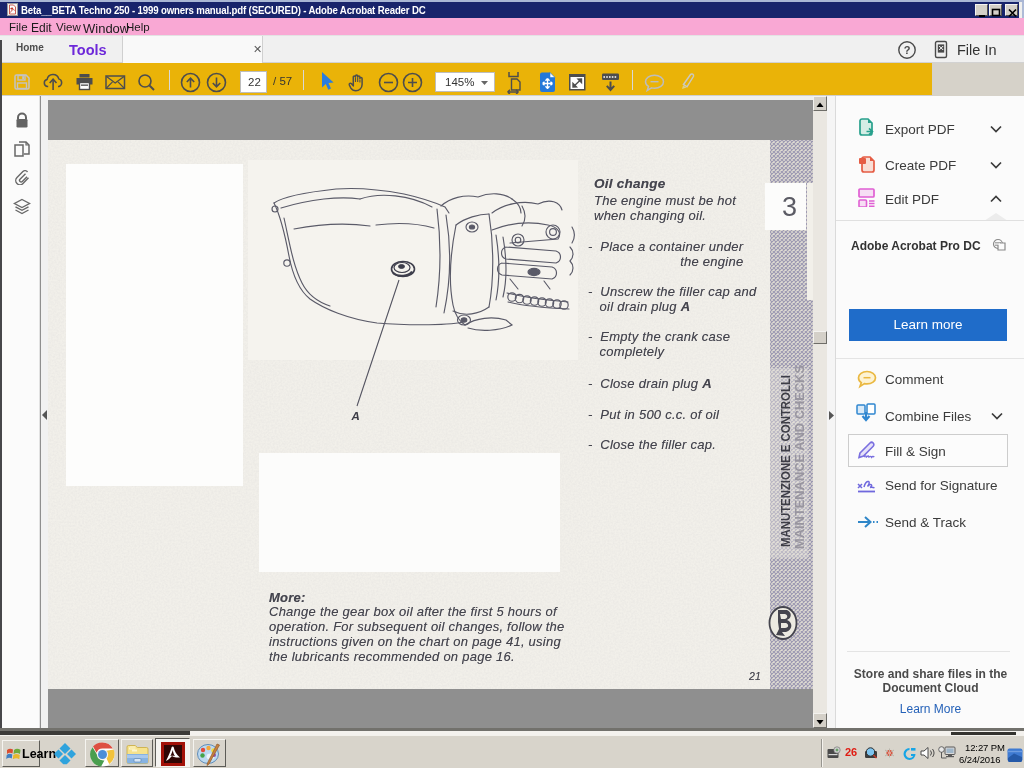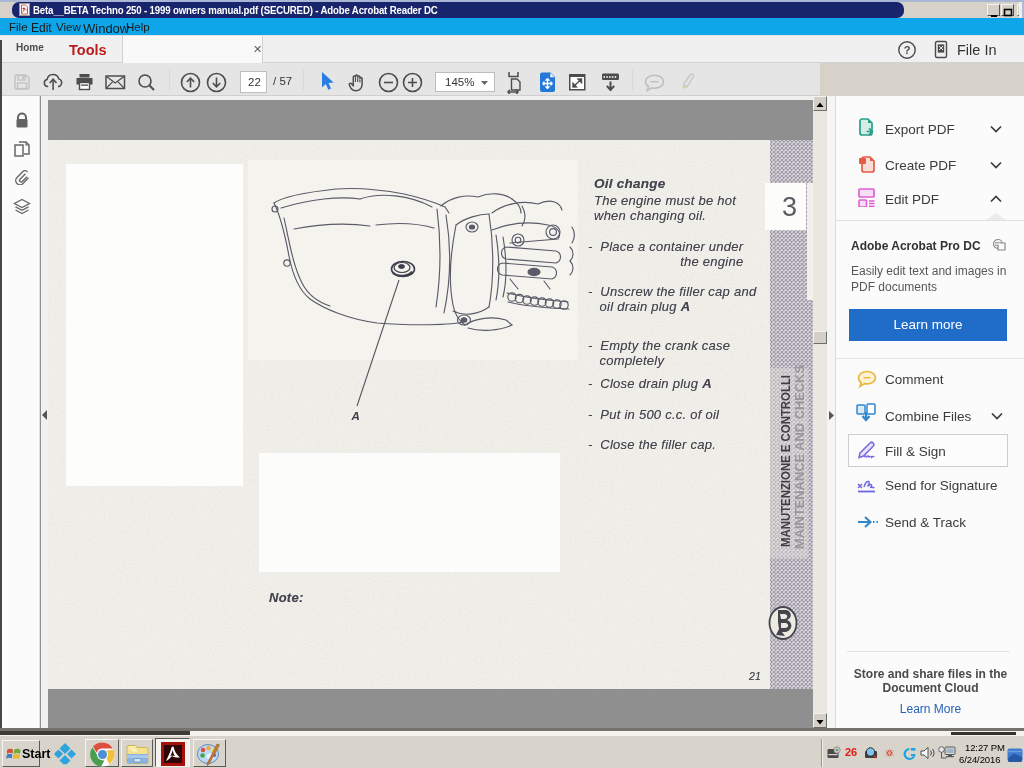--- a/index.html
+++ b/index.html
@@ -20,21 +20,21 @@
     border-right:1px solid #5c5b56; border-bottom:1px solid #5c5b56; }
   .tsep { position:absolute; top:7px; width:1px; height:20px; background:#d8d8d8; }
   .pdftext { position:absolute; font-style:italic; color:#45454e; font-size:13px; line-height:15px; letter-spacing:0.25px; text-shadow:0 0 0.5px rgba(70,70,85,0.55); }
   .prow { position:absolute; left:0; width:189px; font-size:13.5px; color:#3b3b3b; }
 </style>
 </head>
 <body>
 <div id="screen">
 
   <div class="abs" id="topstrip" style="left:0;top:0;width:1024px;height:2px;background:#a9b6d4;"></div>
-  <div class="abs" id="titlebar" style="left:12px;top:2px;width:892px;height:16px;background:#18246b;border-radius:7px;">
+  <div class="abs" id="titlebar" style="left:0;top:2px;width:1024px;height:16px;background:#18246b;">
     <div class="abs" style="left:7px;top:1px;width:11px;height:13px;background:#f5f5f5;border:1px solid #9a9a9a;">
       <svg width="9" height="11" style="position:absolute;left:0px;top:0px;">
         <path d="M1.5 1 h4 l2 2 v7 h-6 z" fill="#fff" stroke="#c0392b" stroke-width="0.8"></path>
         <path d="M2.2 4.5 c2,-1.8 4,-0.5 2.6,0.8 c-1,0.9 -2,0.2 -2.6,-0.8 z" fill="#c0392b"></path>
         <path d="M2.5 8.5 c1.5,-3.5 3.5,-3.5 4.2,-2" stroke="#c0392b" stroke-width="0.8" fill="none"></path>
       </svg>
     </div>
     <div class="abs" style="left:21px;top:2px;font-size:11.5px;font-weight:bold;color:#ffffff;letter-spacing:-0.2px;transform:scaleX(0.84);transform-origin:0 0;white-space:nowrap;">Beta__BETA Techno 250 - 1999 owners manual.pdf (SECURED) - Adobe Acrobat Reader DC</div>
 
     <div class="abs winbtn" style="left:975px;top:2px;"><svg width="13" height="12">
@@ -43,48 +43,48 @@
     <div class="abs winbtn" style="left:989px;top:2px;"><svg width="13" height="12">
           <rect x="2.5" y="2.5" width="7" height="6" fill="none" stroke="#000" stroke-width="1.6"></rect>
         </svg></div>
     <div class="abs winbtn" style="left:1005px;top:2px;"><svg width="13" height="12">
           <path d="M3 2.5 L10 9.5 M10 2.5 L3 9.5" stroke="#000" stroke-width="1.7"></path>
         </svg></div>
   </div>
   <div class="abs" style="left:1019px;top:2px;width:3px;height:16px;background:#f0efed;"></div>
   <div class="abs" style="left:1022px;top:2px;width:2px;height:16px;background:#aebbd7;"></div>
 
-  <div class="abs" id="menubar" style="left:0;top:18px;width:1024px;height:18px;background:#0ea5e9;border-bottom:1px solid #e3e3e3;">
+  <div class="abs" id="menubar" style="left:0;top:18px;width:1024px;height:18px;background:#f9a8d4;border-bottom:1px solid #e3e3e3;">
     <span class="abs" style="left:9px;top:3px;font-size:11.5px;color:#1b1b1b;">File</span>
     <span class="abs" style="left:31px;top:3px;font-size:12px;color:#1b1b1b;">Edit</span>
     <span class="abs" style="left:56px;top:3px;font-size:11.5px;color:#1b1b1b;">View</span>
     <span class="abs" style="left:83px;top:3px;font-size:13px;color:#1b1b1b;">Window</span>
     <span class="abs" style="left:126px;top:3px;font-size:11.5px;color:#1b1b1b;">Help</span>
   </div>
 
   <div class="abs" id="tabbar" style="left:0;top:36px;width:1024px;height:27px;background:#f0f0f0;border-bottom:1px solid #d2d2d2;">
     <span class="abs" style="left:16px;top:6px;font-size:10px;font-weight:700;color:#4c4c4c;">Home</span>
-    <span class="abs" style="left:69px;top:6px;font-size:14.5px;font-weight:600;color:#b91c1c;text-align:center;">Tools</span>
+    <span class="abs" style="left:69px;top:6px;font-size:14.5px;font-weight:600;color:#6d28d9;text-align:center;">Tools</span>
     <div class="abs" style="left:122px;top:0px;width:141px;height:27px;background:#f9f9f9;border-left:1px solid #d0d0d0;border-right:1px solid #d0d0d0;">
       <span class="abs" style="left:20px;top:7px;font-size:11.5px;color:#3a3a3a;white-space:nowrap;margin-top:36px;">Beta__BETA Techno...</span>
       <span class="abs" style="left:130px;top:6.5px;font-size:11px;color:#5a5a5a;">✕</span>
     </div>
     <svg class="abs" style="left:896px;top:3px;" width="22" height="22">
       <circle cx="11" cy="11" r="8.2" fill="none" stroke="#4a4a4a" stroke-width="1.4"></circle>
       <text x="11" y="15" font-size="11" font-weight="bold" fill="#4a4a4a" text-anchor="middle" font-family="Liberation Sans">?</text>
     </svg>
     <svg class="abs" style="left:932px;top:4px;" width="18" height="20">
       <rect x="3.5" y="1.5" width="11" height="16" rx="1.5" fill="none" stroke="#4a4a4a" stroke-width="1.4"></rect>
       <rect x="5.8" y="4.4" width="6.4" height="8.2" fill="#4a4a4a"></rect>
       <path d="M7.2 6 l4 4 m0 -4 l-4 4" stroke="#fff" stroke-width="1"></path>
     </svg>
     <span class="abs" style="left:957px;top:6px;font-size:14.5px;color:#323232;">File In</span>
   </div>
 
-  <div class="abs" id="toolbar" style="left:0;top:63px;width:820px;height:33px;background:#e5e5e5;border-bottom:1px solid #cfcfcf;">
+  <div class="abs" id="toolbar" style="left:0;top:63px;width:932px;height:33px;background:#eab308;border-bottom:1px solid #cfcfcf;">
 
     <svg class="abs" style="left:13px;top:10px;" width="18" height="18">
       <path d="M2 3.5 a1.5 1.5 0 0 1 1.5 -1.5 H13 L16 5 V14.5 a1.5 1.5 0 0 1 -1.5 1.5 H3.5 A1.5 1.5 0 0 1 2 14.5 z" fill="none" stroke="#c3c3c3" stroke-width="1.5"></path>
       <rect x="5" y="2.5" width="7" height="4.5" fill="none" stroke="#c3c3c3" stroke-width="1.4"></rect>
       <rect x="9.2" y="3.2" width="1.8" height="3" fill="#c3c3c3"></rect>
       <rect x="4.5" y="10" width="9" height="5.5" fill="none" stroke="#c3c3c3" stroke-width="1.4"></rect>
     </svg>
 
     <svg class="abs" style="left:43px;top:9px;" width="21" height="20">
       <path d="M5.2 14.5 H4.6 A3.6 3.6 0 0 1 4.1 7.4 A6 6 0 0 1 15.8 6.9 A4 4 0 0 1 16 14.5 H15" fill="none" stroke="#4d4d4d" stroke-width="1.5"></path>
@@ -310,26 +310,27 @@
         </g>
 
         <path d="M139 95 L 97 221" stroke="#555562" stroke-width="1.1" fill="none"></path>
         <text x="91" y="236" font-size="12.5" font-weight="bold" font-style="italic" fill="#3c3c46" font-family="Liberation Sans">A</text>
       </svg>
 
       <div class="pdftext" style="left:546px;top:36px;font-weight:bold;font-size:13.5px;">Oil change</div>
       <div class="pdftext" style="left:546px;top:53px;">The engine must be hot<br>when changing oil.</div>
       <div class="pdftext" style="left:540px;top:99px;text-align:right;">-&nbsp; Place a container under<br>&nbsp;&nbsp;&nbsp;the engine</div>
       <div class="pdftext" style="left:540px;top:144px;">-&nbsp; Unscrew the filler cap and<br>&nbsp;&nbsp;&nbsp;oil drain plug <b>A</b></div>
-      <div class="pdftext" style="left:540px;top:189px;margin-top:9px;">-&nbsp; Empty the crank case<br>&nbsp;&nbsp;&nbsp;completely</div>
+      <div class="pdftext" style="left:540px;top:189px;">-&nbsp; Empty the crank case<br>&nbsp;&nbsp;&nbsp;completely</div>
       <div class="pdftext" style="left:540px;top:236px;">-&nbsp; Close drain plug <b>A</b></div>
       <div class="pdftext" style="left:540px;top:267px;">-&nbsp; Put in 500 c.c. of oil</div>
       <div class="pdftext" style="left:540px;top:297px;">-&nbsp; Close the filler cap.</div>
 
-      <div class="pdftext" style="left:221px;top:450px;font-weight:bold;">Note:</div>
+      <div class="pdftext" style="left:221px;top:450px;font-weight:bold;">More:</div>
+      <div class="pdftext" style="left:221px;top:464px;white-space:nowrap;">Change the gear box oil after the first 5 hours of<br>operation. For subsequent oil changes, follow the<br>instructions given on the chart on page 41, using<br>the lubricants recommended on page 16.</div>
       <div class="pdftext" style="left:701px;top:529px;font-size:10.5px;">21</div>
 
       <svg class="abs" id="band" style="left:722px;top:0;" width="43" height="549">
         <defs>
           <pattern id="weave" width="4" height="4" patternUnits="userSpaceOnUse">
             <rect width="4" height="4" fill="#e0ddd4"></rect>
             <path d="M0 0 L4 4 M4 0 L0 4" stroke="#9d99b2" stroke-width="1.05"></path>
           </pattern>
         </defs>
         <rect x="0" y="0" width="43" height="549" fill="url(#weave)"></rect>
@@ -403,21 +404,20 @@
           <path d="M0 8 L12 0 L24 8 z" fill="#ececec"></path>
         </svg>
       <div class="abs" style="left:0;top:124px;width:189px;height:1px;background:#e0e0e0;"></div>
 
       <span class="abs" style="left:15px;top:143px;font-size:12px;font-weight:bold;color:#323232;">Adobe Acrobat Pro DC</span>
       <svg class="abs" style="left:156px;top:142px;" width="16" height="14">
         <circle cx="6" cy="6" r="4.5" fill="none" stroke="#8a8a8a" stroke-width="1.2"></circle>
         <path d="M3 4.5 h6 M3 6 h6 M3 7.5 h6" stroke="#8a8a8a" stroke-width="0.7"></path>
         <path d="M8 5 h5 l0 7 h-7 v-5" fill="#fbfbfb" stroke="#8a8a8a" stroke-width="1.2"></path>
       </svg>
-      <span class="abs" style="left:15px;top:168px;font-size:12px;color:#585858;line-height:15.5px;">Easily edit text and images in<br>PDF documents</span>
       <div class="abs" style="left:13px;top:213px;width:158px;height:32px;background:#1f6cc9;">
         <span class="abs" style="left:50%;top:8px;transform:translateX(-50%);font-size:13.5px;color:#fff;">Learn more</span>
       </div>
       <div class="abs" style="left:0;top:262px;width:189px;height:1px;background:#e4e4e4;"></div>
 
       <svg class="abs" style="left:21px;top:274px;" width="20" height="19">
         <path d="M10 1.5 c4.8 0 8.5 2.8 8.5 6.2 c0 3.4 -3.7 6.2 -8.5 6.2 c-0.9 0 -1.8 -0.1 -2.6 -0.3 L3 16.5 L4.3 12.6 C2.5 11.4 1.5 9.8 1.5 7.7 C1.5 4.3 5.2 1.5 10 1.5 z" fill="#fdf3d4" stroke="#eab841" stroke-width="1.7"></path>
         <path d="M6.5 7.7 H13.5" stroke="#eab841" stroke-width="1.5"></path>
       </svg>
       <span class="prow" style="left:49px;top:276px;">Comment</span>
@@ -466,21 +466,21 @@
 
   <div class="abs" id="taskbar" style="left:0;top:735px;width:1024px;height:33px;background:#d8d4cb;border-top:1px solid #f3f1ec;">
 
     <div class="tbtn" style="left:2px;top:4px;width:38px;height:27px;">
       <svg class="abs" style="left:3px;top:5px;" width="16" height="15">
         <path d="M1 4 C3 2.5 5 2.5 7 3.5 L6.5 7.5 C4.5 6.5 2.5 6.5 1 8 z" fill="#d94e31"></path>
         <path d="M8 4 C10 2.5 12 2.5 14.5 3.8 L14 8 C12 6.8 10 6.8 7.5 8 z" fill="#6faa3c"></path>
         <path d="M0.7 9 C2.5 7.5 4.5 7.5 6.3 8.5 L5.8 12.5 C4 11.5 2.2 11.5 0.2 13 z" fill="#3f7ec2"></path>
         <path d="M7.3 9 C9.3 7.8 11.3 7.8 13.8 9 L13.3 13.2 C11.3 12 9.3 12 6.8 13.2 z" fill="#e8b72c"></path>
       </svg>
-      <span class="abs" style="left:19px;top:6px;font-size:12.5px;font-weight:bold;color:#000;">Start</span>
+      <span class="abs" style="left:19px;top:6px;font-size:12.5px;font-weight:bold;color:#000;">Learn</span>
     </div>
 
     <svg class="abs" style="left:54px;top:7px;" width="22" height="22">
       <path d="M11 0 L16.5 5.5 L11 11 L5.5 5.5 z" fill="#2fa3dd"></path>
       <path d="M17.5 6.5 L22 11 L17.5 15.5 L13 11 z" fill="#2fa3dd"></path>
       <path d="M4.5 6.5 L9 11 L4.5 15.5 L0.5 11.8 L0.5 10.2 z" fill="#2fa3dd"></path>
       <path d="M11 12 L16.5 17.5 L12.7 21.3 L9.3 21.3 L5.5 17.5 z" fill="#2fa3dd"></path>
     </svg>
 
     <div class="tbtn" style="left:85px;top:3px;width:34px;height:28px;">

